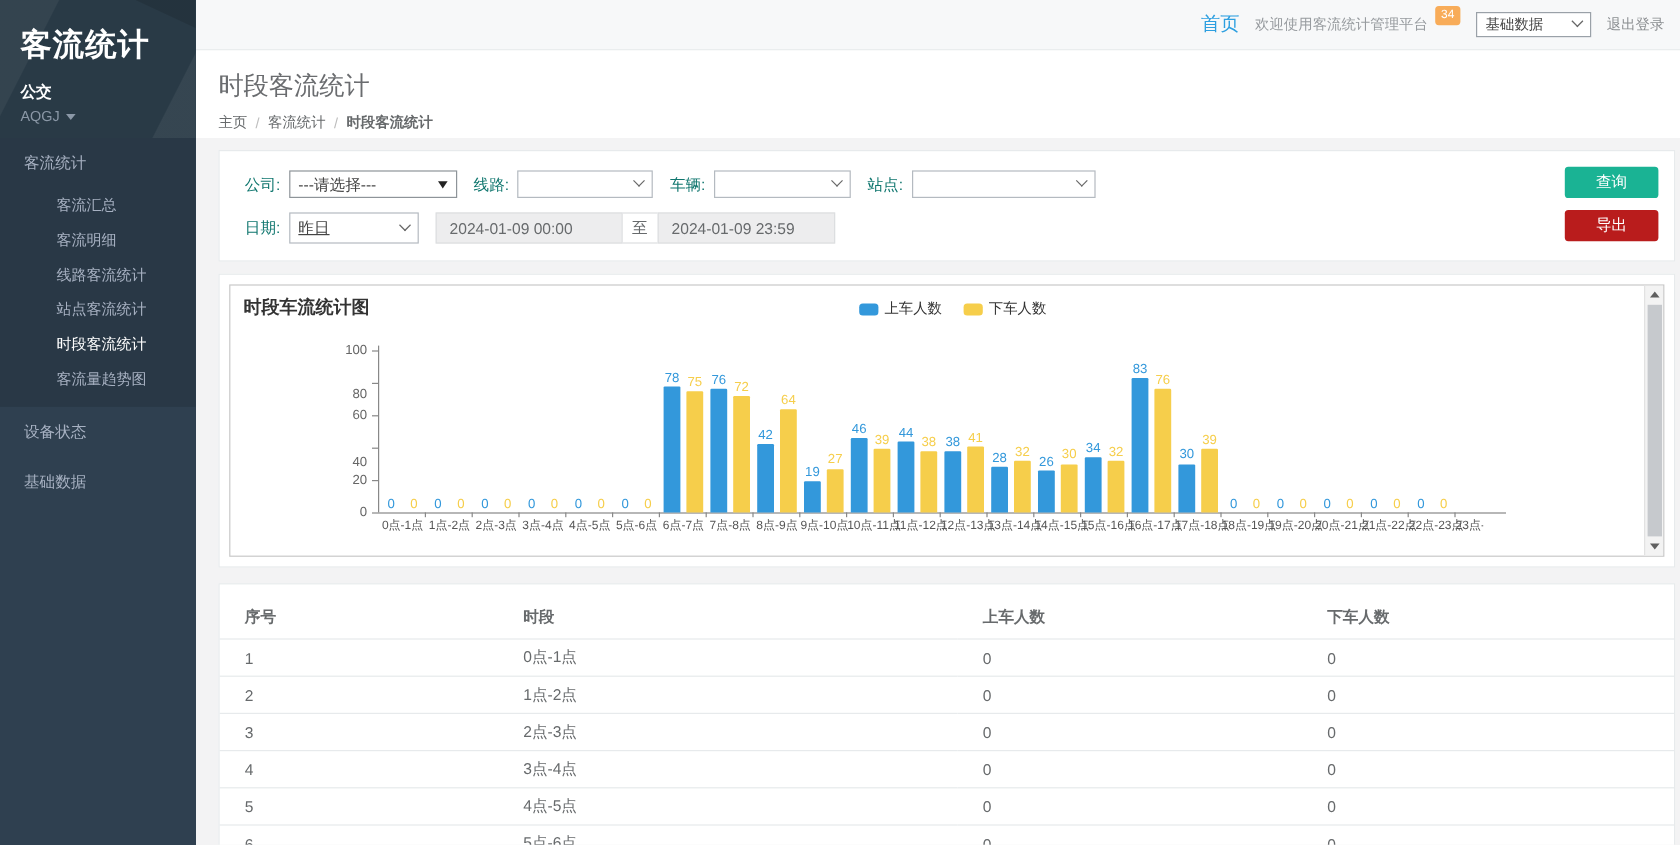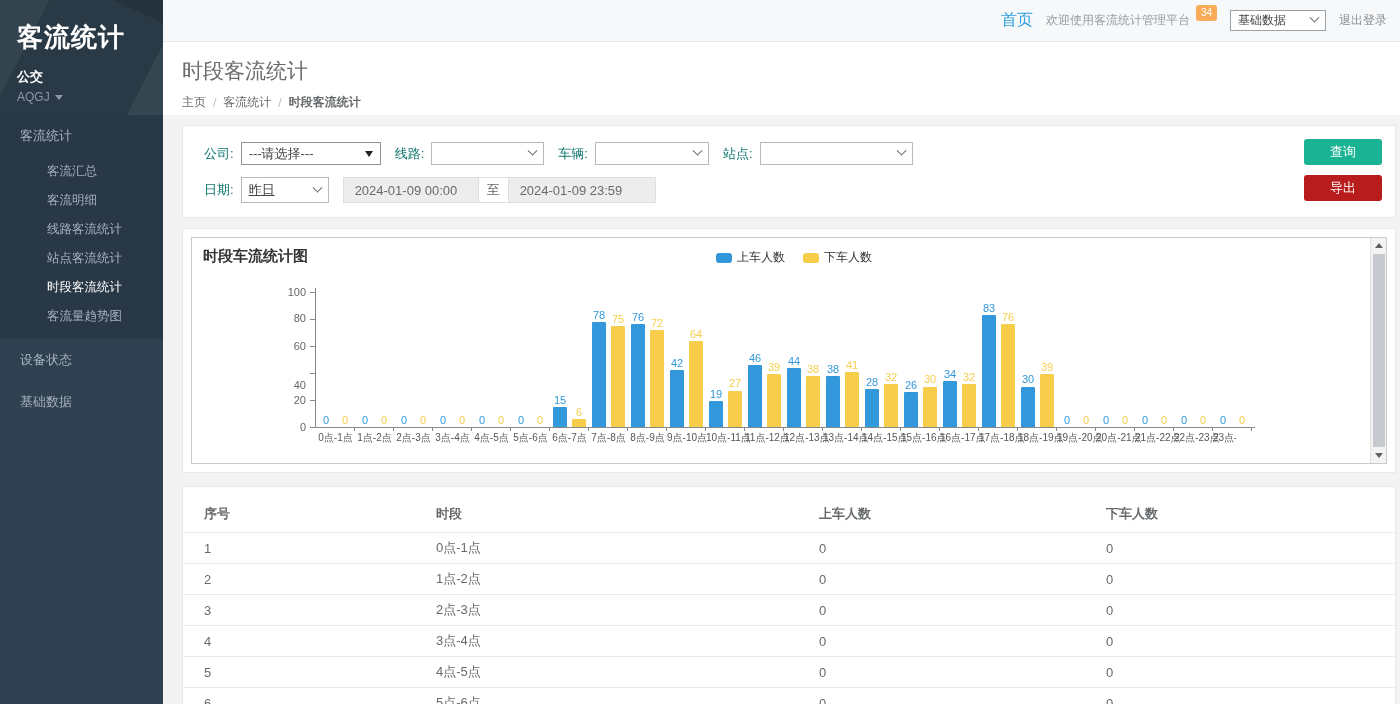--- a/index.html
+++ b/index.html
@@ -53,21 +53,21 @@
   .fgroup { display:flex; align-items:center; margin-right:14px; }
   .sel {
     display:flex; align-items:center; justify-content:space-between;
     height:23px; border:1px solid #b4bac0; background:#fff; padding:0 7px;
     font-size:13px; color:#444; cursor:pointer;
   }
   .tri-black { width:0; height:0; border-left:4px solid transparent; border-right:4px solid transparent; border-top:6px solid #222; }
   .chev { width:7px; height:7px; border-right:1.6px solid #666; border-bottom:1.6px solid #666; transform:rotate(45deg) translate(-2px,-2px); }
   .dinput {
     height:26px; background:#ededee; border:1px solid #dcdee0; color:#676a6c;
-    font-size:13px; padding:0 11px; width:136px; font-family:inherit;
+    font-size:13px; padding:0 11px; width:156px; font-family:inherit;
   }
   .addon { height:26px; border-top:1px solid #dcdee0; border-bottom:1px solid #dcdee0; background:#fff; padding:0 8px; font-size:13px; color:#676a6c; display:flex; align-items:center; }
   .btn-col { position:absolute; right:13px; top:13px; display:flex; flex-direction:column; gap:10px; }
   .btn { width:78px; height:26px; border:none; border-radius:3px; color:#fff; font-size:13px; cursor:pointer; font-family:inherit; }
   
   .chart-panel { margin-top:10px; padding:8px; }
   .chart-box { position:relative; border:1px solid #c9c9c9; height:227px; overflow:hidden; background:#fff; }
   .chart-title { position:absolute; left:11px; top:9px; font-size:15px; font-weight:bold; color:#333; }
   .legend { position:absolute; left:524px; top:11px; display:flex; gap:18px; }
   .legend-item { display:flex; align-items:center; gap:5px; font-size:12px; color:#333; cursor:pointer; }
@@ -180,21 +180,21 @@
           <span class="flabel">站点:</span>
           <div class="sel" style="width:153px;">
             <span></span>
             <span class="chev"></span>
           </div>
         </div>
       </div>
       <div class="frow">
         <div class="fgroup">
           <span class="flabel">日期:</span>
-          <div class="sel" style="width:88px;height:26px;text-decoration:underline;">
+          <div class="sel" style="width:108px;height:26px;text-decoration:underline;">
             <span>昨日</span>
             <span class="chev"></span>
           </div>
         </div>
         <div class="fgroup" style="margin-right:0;">
           <input class="dinput" readonly="" value="2024-01-09 00:00" style="">
           <span class="addon">至</span>
           <input class="dinput" style="width: 148px;" readonly="" value="2024-01-09 23:59">
         </div>
       </div>
@@ -219,21 +219,21 @@
         </div>
         <div id="plot">
             <div class="ylab" style="left: 70px; top: 182.5px;">0</div>
             <div class="ytick" style="left: 118px; top: 189px;"></div>
             <div class="ylab" style="left: 70px; top: 155.5px;">20</div>
             <div class="ytick" style="left: 118px; top: 162px;"></div>
             <div class="ylab" style="left: 70px; top: 128.5px; margin-top: 12px;">40</div>
             <div class="ytick" style="left: 118px; top: 135px;"></div>
             <div class="ylab" style="left: 70px; top: 101.5px;">60</div>
             <div class="ytick" style="left: 118px; top: 108px;"></div>
-            <div class="ylab" style="left: 70px; top: 74px;">80</div>
+            <div class="ylab" style="left: 70px; top: 85px;">80</div>
             <div class="ytick" style="left: 118px; top: 81px;"></div>
             <div class="ylab" style="left: 70px; top: 47.5px;">100</div>
             <div class="ytick" style="left: 118px; top: 54px;"></div>
             <div class="axis-v" style="left: 123px; top: 50px; height: 139px;"></div>
             <div class="axis-h" style="left: 123px; top: 189px; width: 940px;"></div>
             <div class="bars-row" style="left: 124px; top: 54px; height: 135px;">
               <div class="bar-group">
                 <div class="bar-wrap">
                   <div class="bar-val" style="color: rgb(51, 152, 219);">0</div>
                   <div class="bar" style="background: rgb(51, 152, 219); height: 0px;"></div>
@@ -289,31 +289,20 @@
                 <div class="gtick"></div>
               </div>
               <div class="bar-group">
                 <div class="bar-wrap">
                   <div class="bar-val" style="color: rgb(51, 152, 219);">0</div>
                   <div class="bar" style="background: rgb(51, 152, 219); height: 0px;"></div>
                 </div>
                 <div class="bar-wrap">
                   <div class="bar-val" style="color: rgb(246, 206, 75);">0</div>
                   <div class="bar" style="background: rgb(246, 206, 75); height: 0px;"></div>
-                </div>
-                <div class="gtick"></div>
-              </div>
-              <div class="bar-group">
-                <div class="bar-wrap">
-                  <div class="bar-val" style="color: rgb(51, 152, 219);">15</div>
-                  <div class="bar" style="background: rgb(51, 152, 219); height: 20.25px;"></div>
-                </div>
-                <div class="bar-wrap">
-                  <div class="bar-val" style="color: rgb(246, 206, 75);">6</div>
-                  <div class="bar" style="background: rgb(246, 206, 75); height: 8.1px;"></div>
                 </div>
                 <div class="gtick"></div>
               </div>
               <div class="bar-group">
                 <div class="bar-wrap">
                   <div class="bar-val" style="color: rgb(51, 152, 219);">78</div>
                   <div class="bar" style="background: rgb(51, 152, 219); height: 105.3px;"></div>
                 </div>
                 <div class="bar-wrap">
                   <div class="bar-val" style="color: rgb(246, 206, 75);">75</div>

